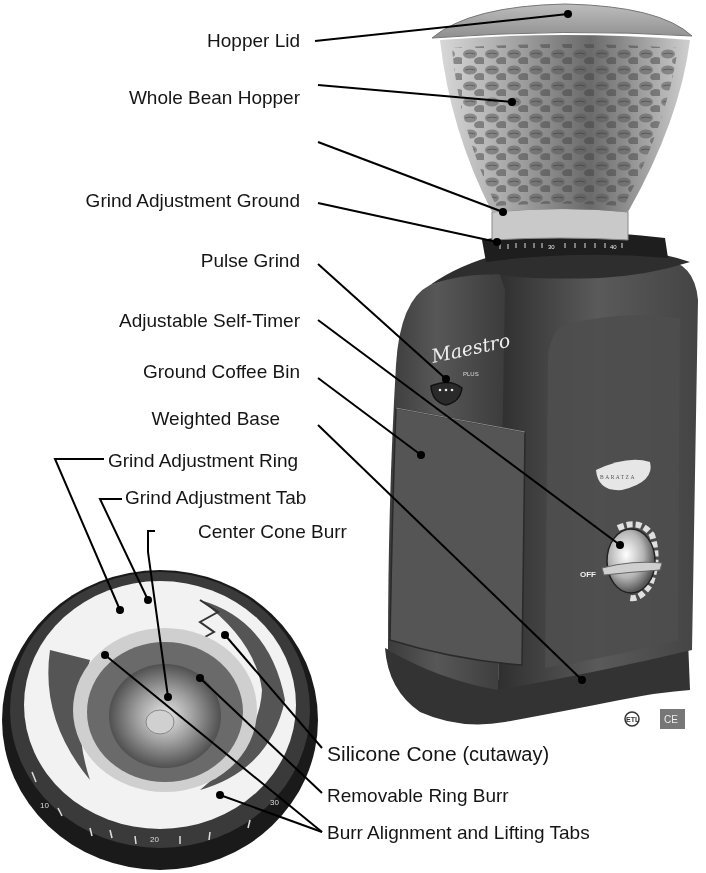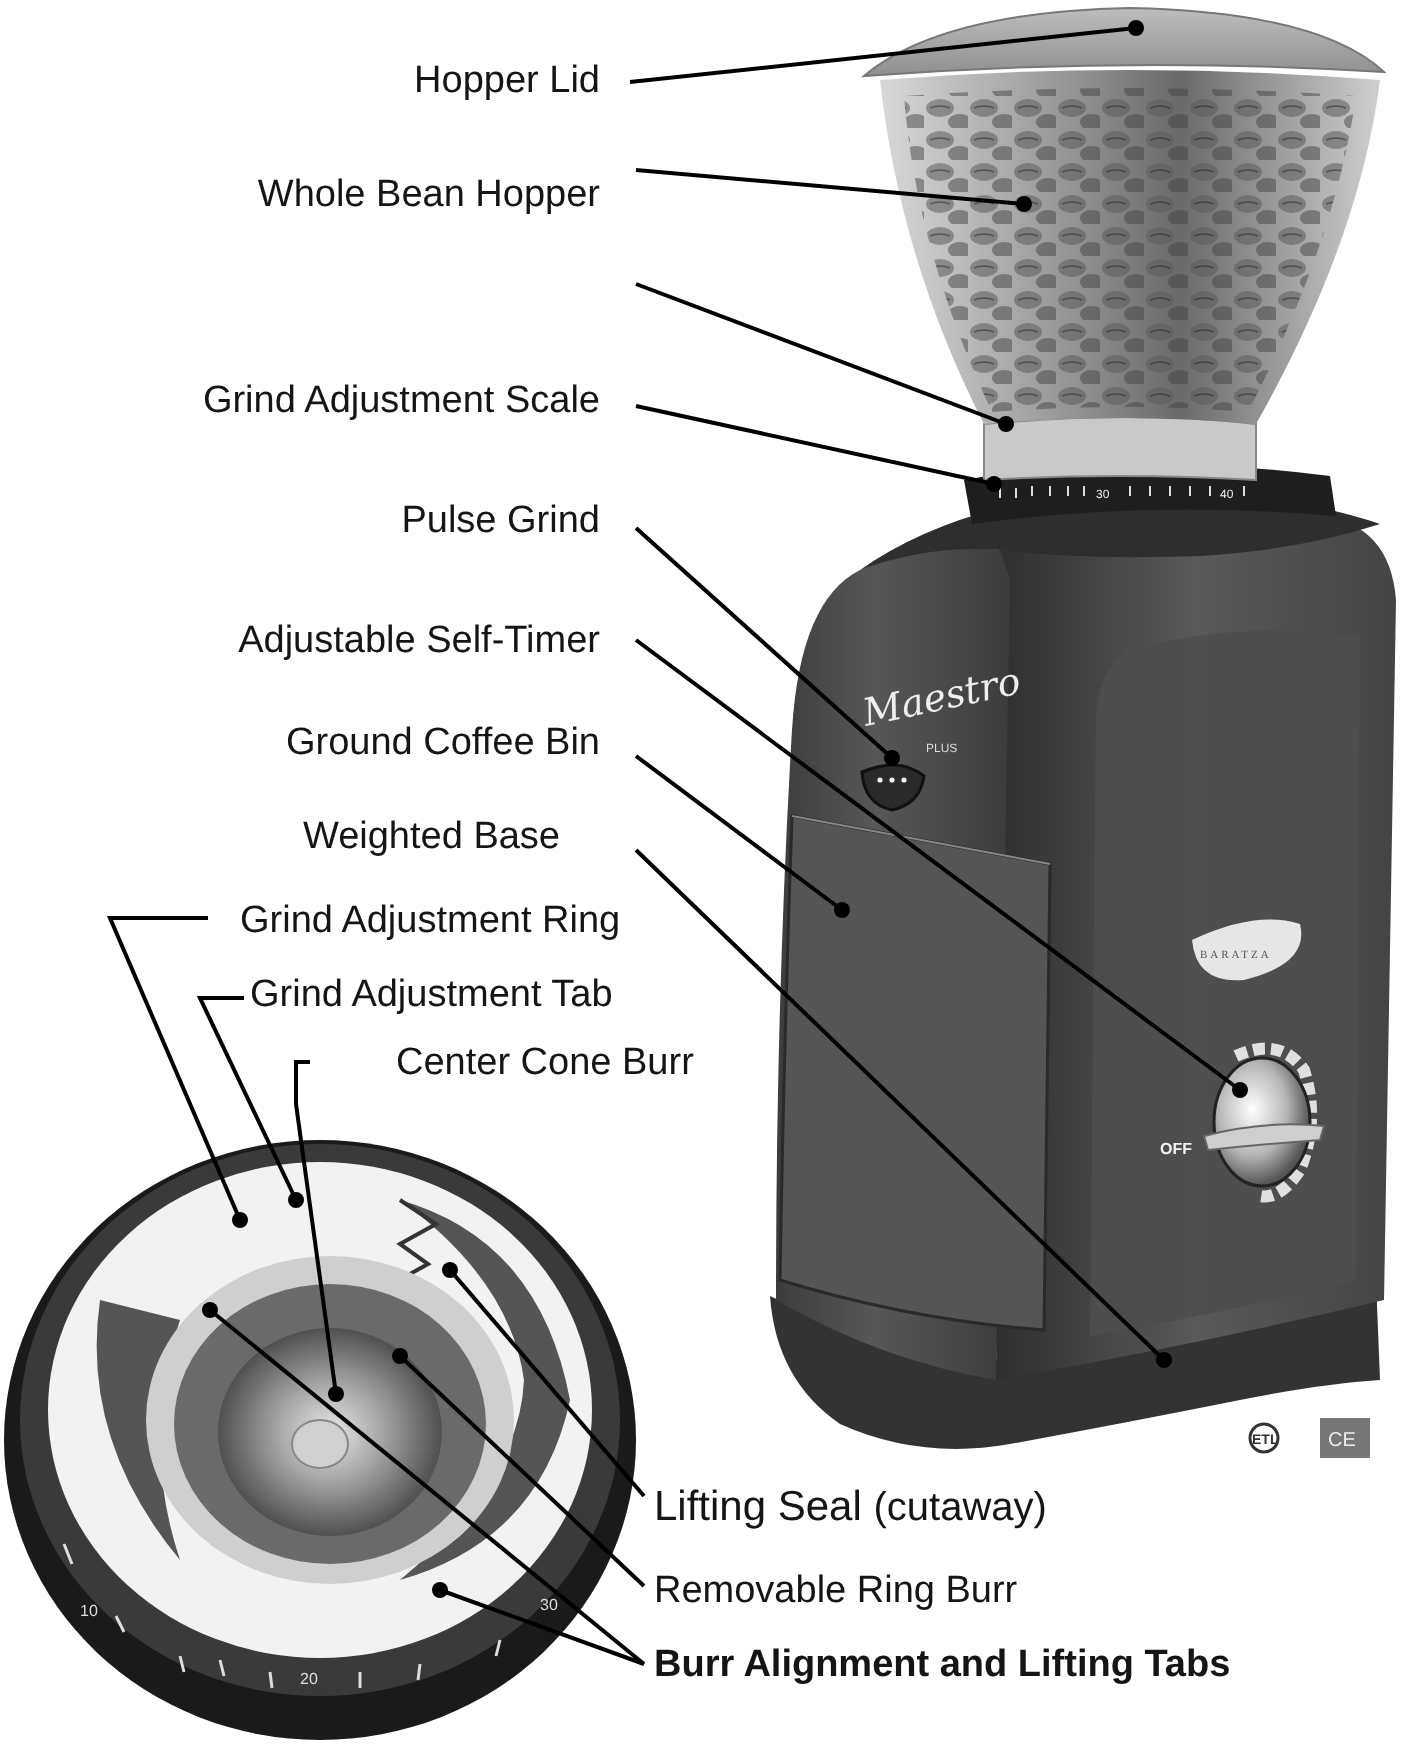--- a/index.html
+++ b/index.html
@@ -178,28 +178,28 @@
       <circle cx="168" cy="697" r="4"></circle>
         <circle cx="225" cy="635" r="4"></circle>
       <circle cx="200" cy="678" r="4"></circle>
         <circle cx="105" cy="655" r="4"></circle>
       <circle cx="220" cy="795" r="4"></circle>
     </g>
   </svg>
 
   <div class="label r" style="right:406px; top:30px;">Hopper Lid</div>
   <div class="label r" style="right:406px; top:87px;">Whole Bean Hopper</div>
-  <div class="label r" style="right:406px; top:190px;">Grind Adjustment Scale</div>
+  <div class="label r" style="right:406px; top:190px;">Grind Adjustment Ground</div>
   <div class="label r" style="right:406px; top:250px;">Pulse Grind</div>
   <div class="label r" style="right:406px; top:310px;">Adjustable Self-Timer</div>
   <div class="label r" style="right:406px; top:361px;">Ground Coffee Bin</div>
   <div class="label r" style="right:426px; top:408px;">Weighted Base</div>
-  <div class="label" style="left:120px; top:450px;">Grind Adjustment Ring</div>
+  <div class="label" style="left:108px; top:450px;">Grind Adjustment Ring</div>
   <div class="label" style="left:125px; top:487px;">Grind Adjustment Tab</div>
   <div class="label" style="left:154px; top:521px;margin-left:44px;">Center Cone Burr</div>
   <div class="label big" style="left:327px; top:743px;">
-    <span>Lifting Seal</span>
+    <span>Silicone Cone</span>
     <span class="small">(cutaway)</span>
   </div>
   <div class="label" style="left:327px; top:785px;">Removable Ring Burr</div>
-  <div class="label" style="left:327px; top:822px;font-weight:bold;">Burr Alignment and Lifting Tabs</div>
+  <div class="label" style="left:327px; top:822px;">Burr Alignment and Lifting Tabs</div>
 
 </div>
 
 </body></html>

